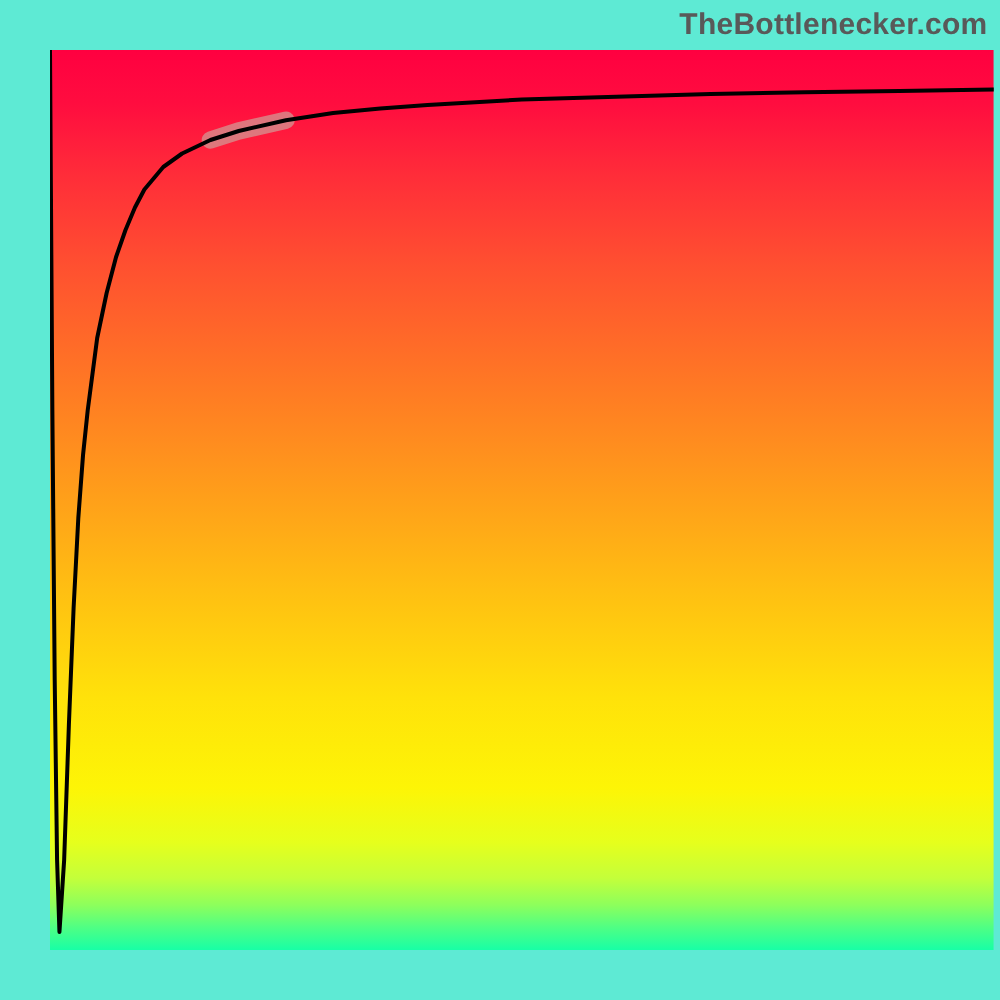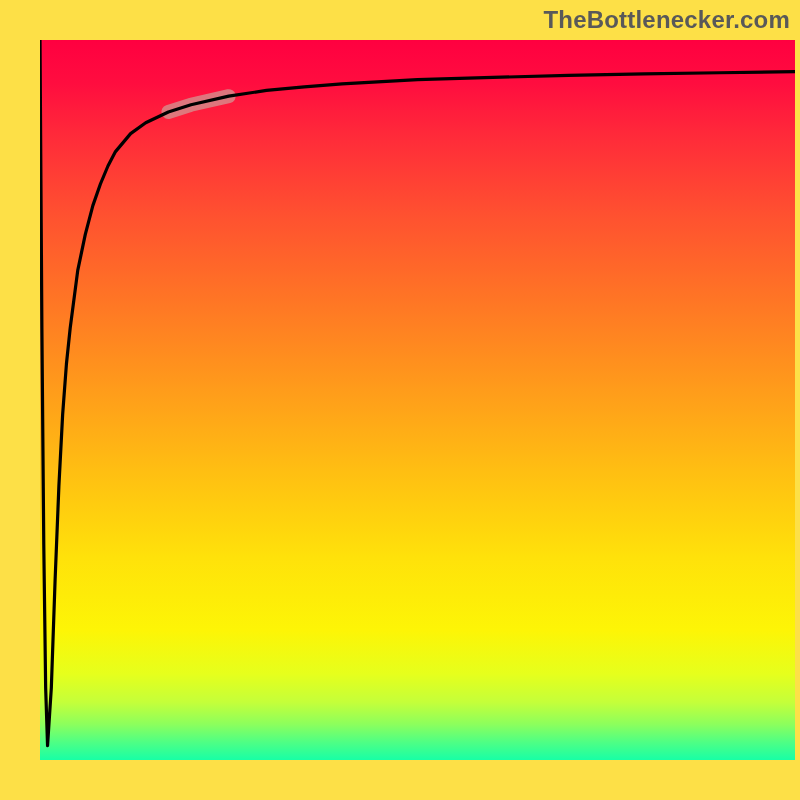--- a/index.html
+++ b/index.html
@@ -1,21 +1,21 @@
 <!DOCTYPE html>
 <html><head>
 <meta charset="utf-8">
 <style>
   * { margin: 0; padding: 0; box-sizing: border-box; }
   html, body { width: 800px; height: 800px; overflow: hidden; background: #000; }
   .frame {
     position: relative;
     width: 800px;
     height: 800px;
-    background: #fde047;
+    background: #5eead4;
   }
   .watermark {
     position: absolute;
     top: 6px;
     right: 10px;
     font-family: Arial, Helvetica, sans-serif;
     font-size: 24px;
     font-weight: 600;
     color: #595959;
     letter-spacing: 0.2px;

